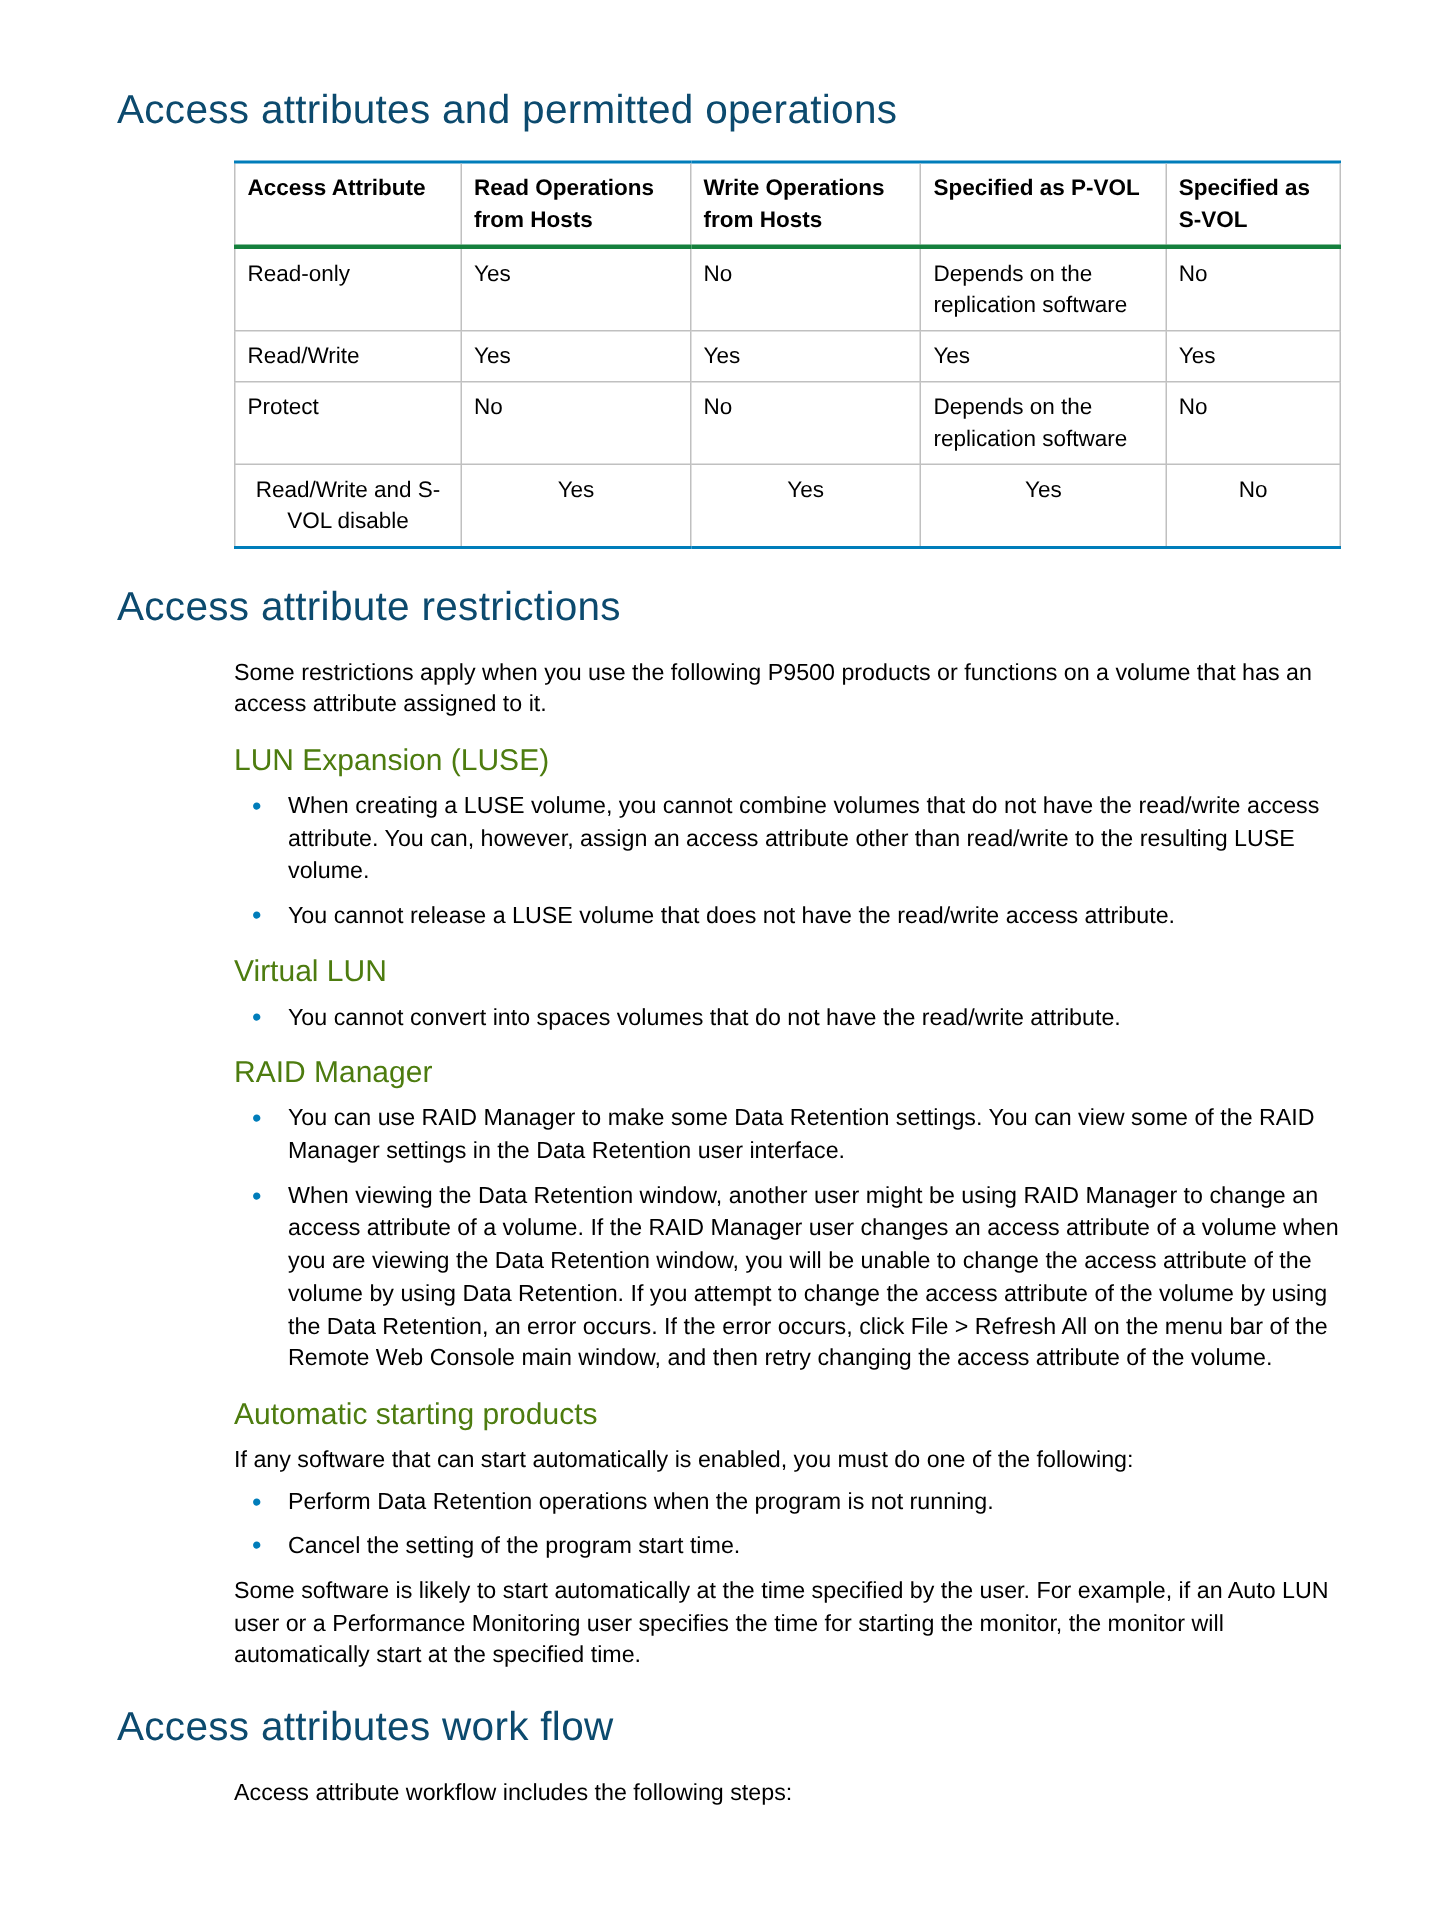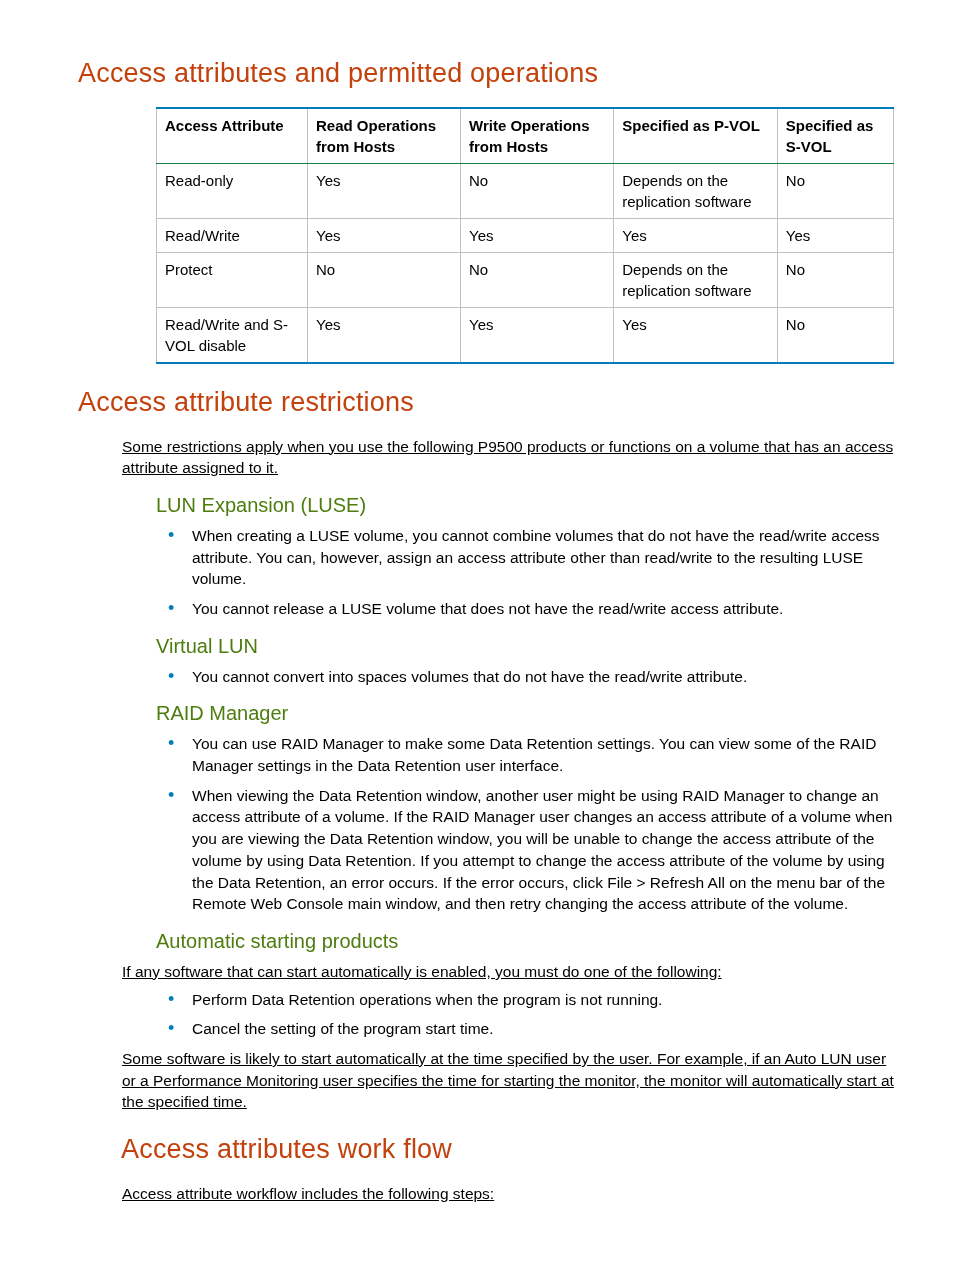--- a/index.html
+++ b/index.html
@@ -9,57 +9,57 @@
     line-height: 1.4;
     color: #000;
     background: #fff;
     width: 954px;
     padding: 55px 60px 40px 78px;
   }
   h1 {
     font-family: Arial, Helvetica, sans-serif;
     font-weight: 300;
     font-size: 27px;
-    color: #c2410c;
+    color: #0c4a6e;
     margin-bottom: 14px;
     letter-spacing: 0.2px;
   }
   h2 {
     font-family: Arial, Helvetica, sans-serif;
     font-weight: 400;
     font-size: 20px;
     color: #4d7c0f;
     margin: 12px 0 6px 78px;
   }
   .body-text {
-    margin-left: 44px;
+    margin-left: 78px;
     margin-top: 6px;
     margin-bottom: 6px;
-    text-decoration: underline;
   }
   table {
     border-collapse: collapse;
     margin-left: 78px;
     width: calc(100% - 78px);
     margin-bottom: 20px;
   }
   th, td {
     border: 1px solid #c0c0c0;
     padding: 6px 8px;
     text-align: left;
     vertical-align: top;
     font-size: 15px;
   }
   th {
     font-weight: bold;
     border-top: 2px solid #007dba;
-    border-bottom: 1px solid #15803d;
+    border-bottom: 3px solid #15803d;
   }
   tbody tr:last-child td {
     border-bottom: 2px solid #007dba;
+    text-align: center;
   }
   ul {
     margin-left: 78px;
     padding-left: 30px;
     margin-top: 4px;
     margin-bottom: 8px;
     list-style: none;
   }
   li {
     position: relative;
@@ -144,14 +144,14 @@
 </ul>
 
 <h2>Automatic starting products</h2>
 <p class="body-text">If any software that can start automatically is enabled, you must do one of the following:</p>
 <ul>
   <li>Perform Data Retention operations when the program is not running.</li>
   <li>Cancel the setting of the program start time.</li>
 </ul>
 <p class="body-text">Some software is likely to start automatically at the time specified by the user. For example, if an Auto LUN user or a Performance Monitoring user specifies the time for starting the monitor, the monitor will automatically start at the specified time.</p>
 
-<h1 style="margin-top:18px;margin-left:43px;">Access attributes work flow</h1>
+<h1 style="margin-top:18px;">Access attributes work flow</h1>
 <p class="body-text">Access attribute workflow includes the following steps:</p>
 
 </body></html>

